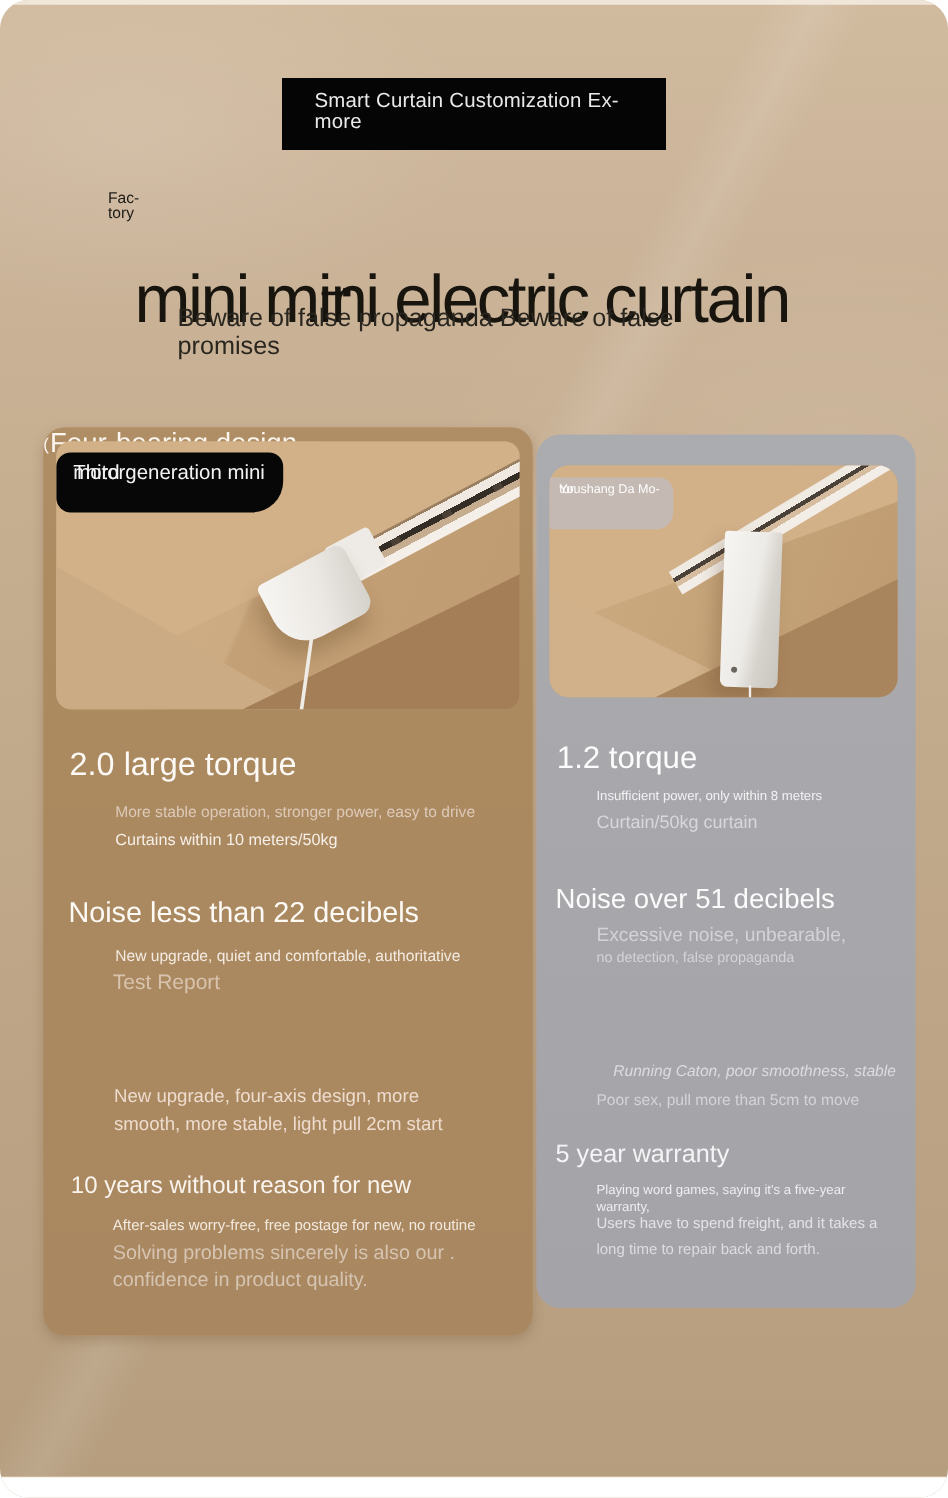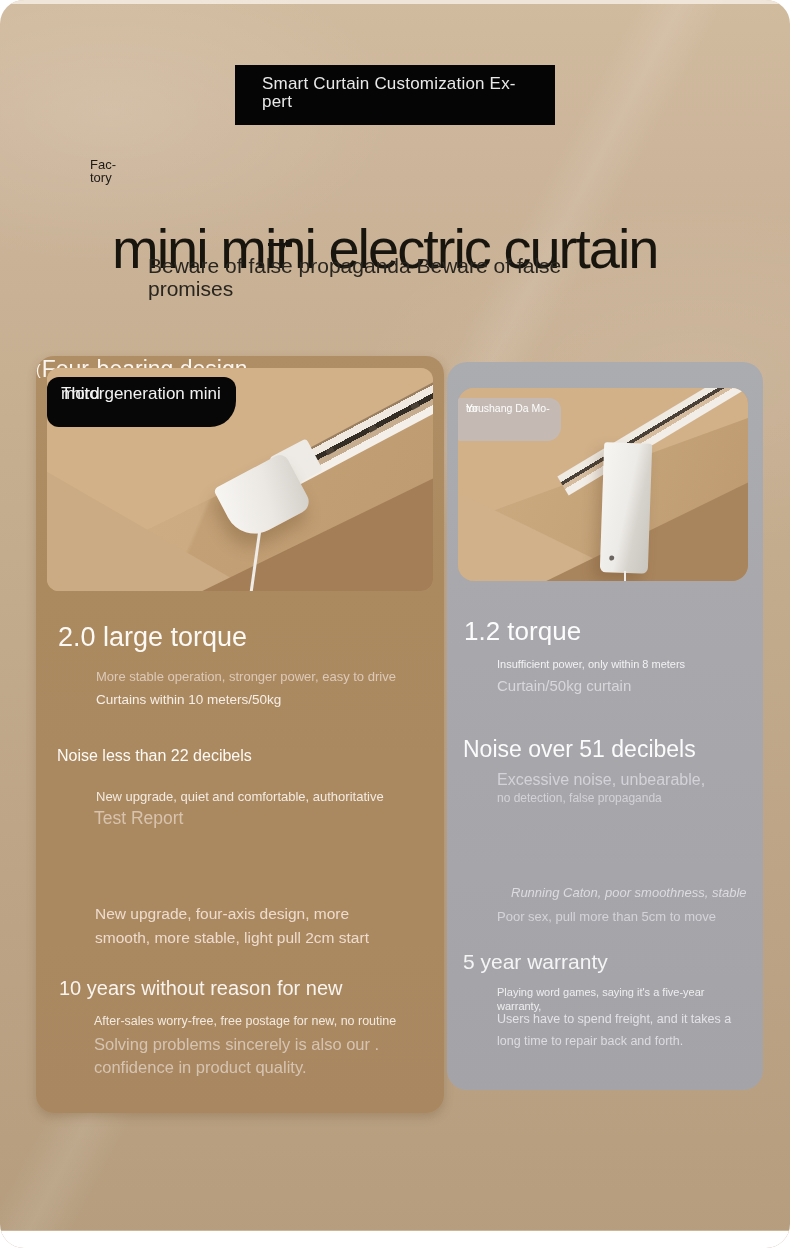--- a/index.html
+++ b/index.html
@@ -94,21 +94,21 @@
     position:absolute;left:11px;top:36px;width:103px;height:43px;box-sizing:border-box;
     background:rgba(190,190,196,0.72);color:#fdfdfd;border-radius:2px 12px 14px 2px;
     padding:5px 0 0 8px;font-size:10.5px;line-height:11px;
   }
 
   
   .card-left div[data-bind]{position:absolute;white-space:nowrap;}
   .lc-h1 {left:22px;top:266px;font-size:27px;color:#fdfaf6;}
   .lc-s1a{left:60px;top:313px;font-size:13px;color:#dcc9b8;}
   .lc-s1b{left:60px;top:336px;font-size:13.5px;color:#f6efe7;}
-  .lc-h2 {left:21px;top:391px;font-size:16px;color:#fdfaf6;}
+  .lc-h2 {left:21px;top:391px;font-size:24px;color:#fdfaf6;}
   .lc-s2a{left:60px;top:433px;font-size:13px;color:#f3ebe1;}
   .lc-s2b{left:58px;top:452px;font-size:17.5px;color:#d8c3ae;}
   .lc-h3 {left:22px;top:509px;font-size:23px;color:#fbf6f0;}
   .lc-h3 .prefix{font-size:14px;vertical-align:2px;margin-right:1px;}
   .lc-s3a{left:59px;top:549px;font-size:15.5px;color:#eedcce;}
   .lc-s3b{left:59px;top:573px;font-size:15.5px;color:#eedcce;}
   .lc-h4 {left:23px;top:621px;font-size:20px;color:#f9f4ee;}
   .lc-s4a{left:58px;top:658px;font-size:12.5px;color:#f3eadf;}
   .lc-s4b{left:58px;top:679px;font-size:16.5px;color:#d6c4b3;text-align:right;}
   .lc-s4c{left:58px;top:702px;font-size:16.5px;color:#d6c4b3;}
@@ -130,21 +130,21 @@
   .rc-s4c{left:50px;top:672px;font-size:12.5px;color:#dcdce1;}
 </style>
 </head>
 <body>
 
 <div class="page">
   <div class="top-strip"></div>
 
   <div class="banner">
     <div data-bind="banner.line1">Smart Curtain Customization Ex-</div>
-    <div data-bind="banner.line2">pert</div>
+    <div data-bind="banner.line2">more</div>
   </div>
 
   <div class="factory">
     <div data-bind="header.factory_line1">Fac-</div>
     <div data-bind="header.factory_line2">tory</div>
   </div>
 
   <div class="main-title" data-bind="header.title">mini mini electric curtain</div>
 
   <div class="dash-mark">

